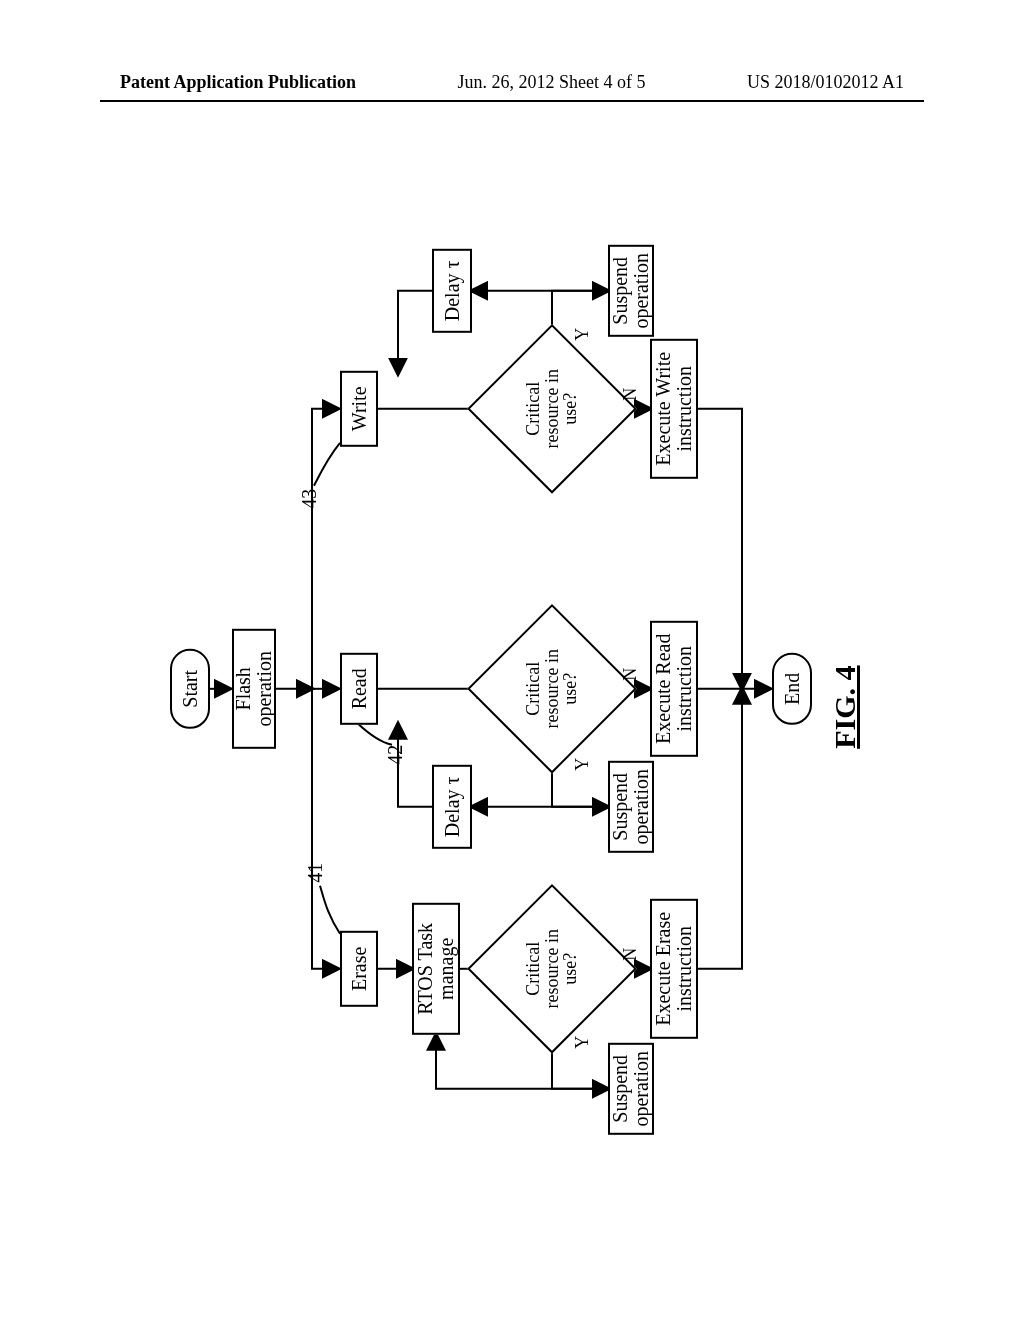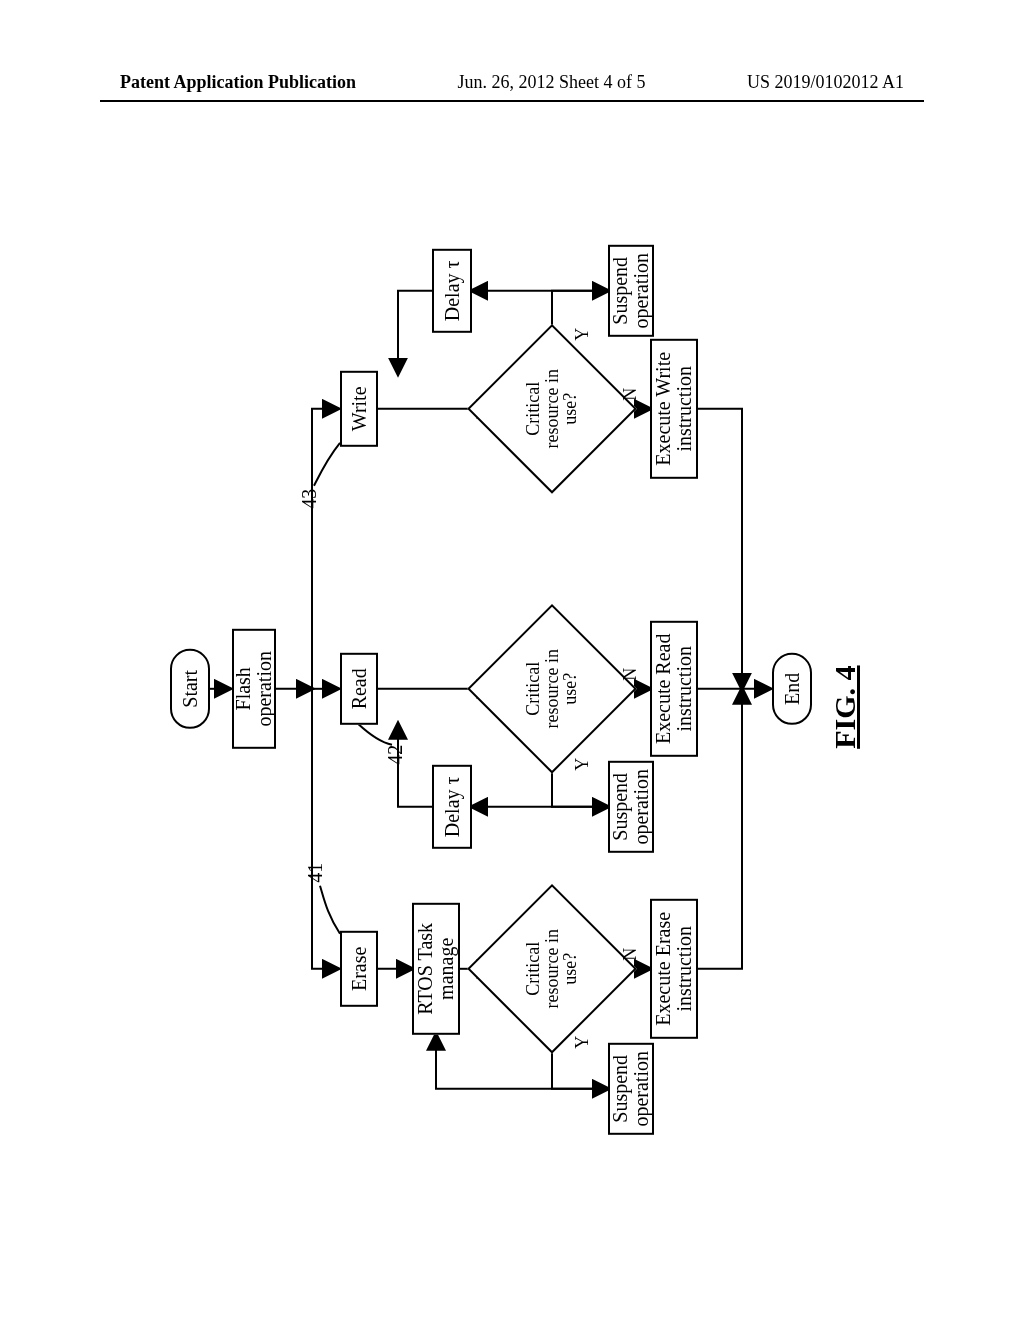--- a/index.html
+++ b/index.html
@@ -112,21 +112,21 @@
       text-decoration: underline;
     }
   </style>
 </head>
 <body>
 
 <div class="page">
   <div class="header">
     <span class="left">Patent Application Publication</span>
     <span>Jun. 26, 2012  Sheet 4 of 5</span>
-    <span>US 2019/0102012 A1</span>
+    <span>US 2018/0102012 A1</span>
   </div>
   <div class="hr"></div>
 
   <div class="figure-rotator">
     <div class="fig">
 
       <svg class="connectors" viewBox="0 0 960 720">
         <defs>
           <marker id="ah" markerWidth="10" markerHeight="10" refX="8" refY="5" orient="auto">
             <path d="M0,0 L10,5 L0,10 Z" fill="#000"></path>

